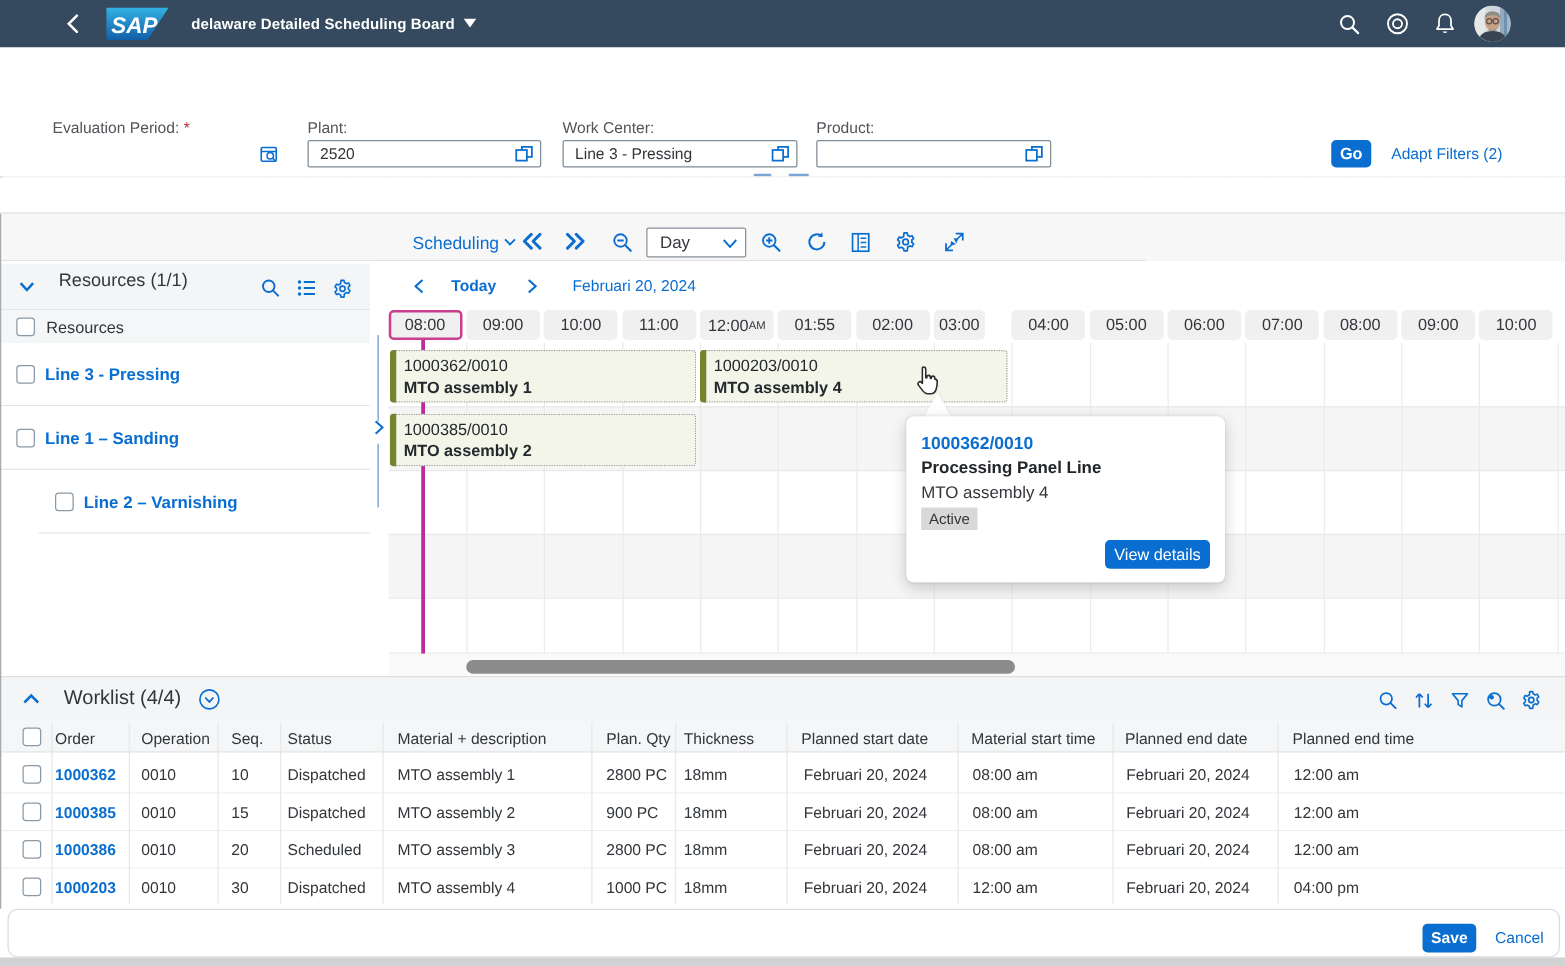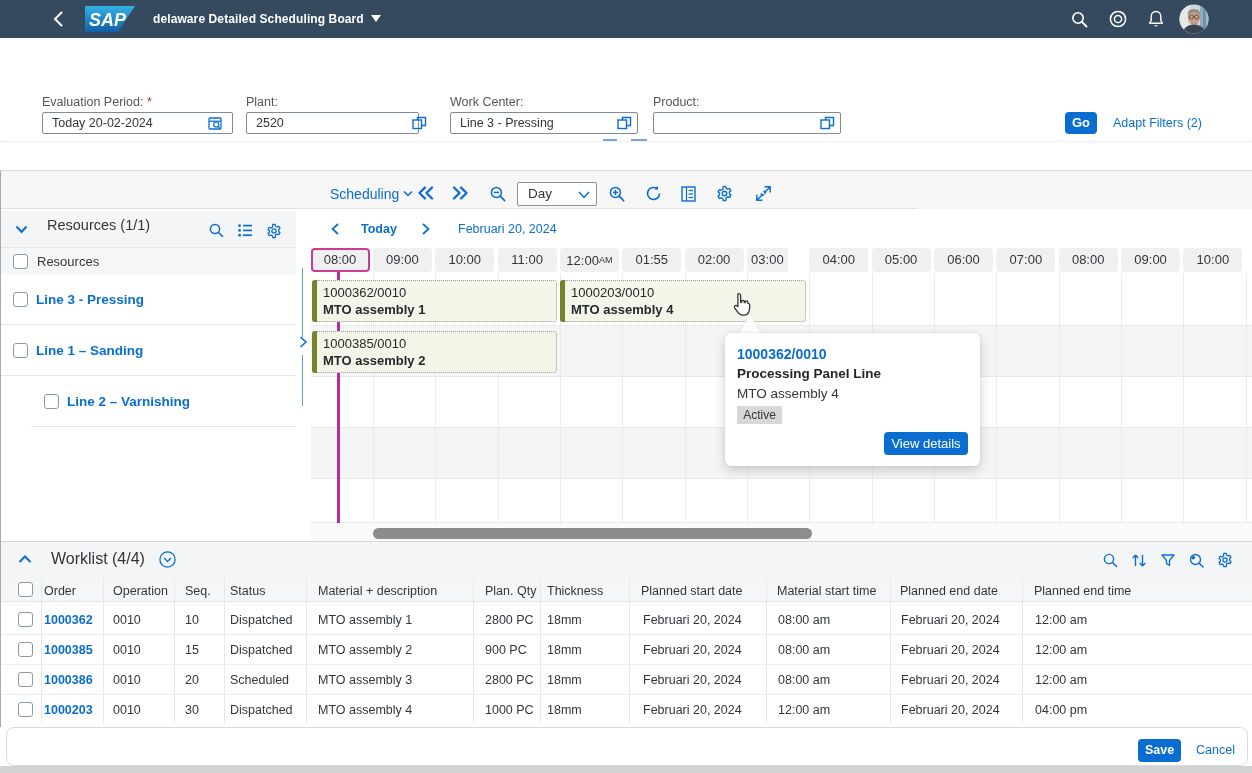--- a/index.html
+++ b/index.html
@@ -139,22 +139,21 @@
         <path d="M3.5 30 Q4.5 20.8 15 20.8 Q25.5 20.8 26.5 30 Z" fill="#3a4350"></path>
       </g>
     </svg>
   </div>
 
   <div id="filterbar">
     <div class="flabel" style="left:42px">Evaluation Period: <span style="color:#c1262c">*</span></div>
     <div class="flabel" style="left:246px">Plant:</div>
     <div class="flabel" style="left:450px">Work Center:</div>
     <div class="flabel" style="left:653px">Product:</div>
-    <div class="finput" style="left:42px; width:191px;">Today 20-02-2024</div>
-    <div class="finput" style="left:246px; width:173px;">2520</div>
+    <div class="finput" style="left:246px; width:187px;">2520</div>
     <div class="finput" style="left:450px; width:188px;">Line 3 - Pressing</div>
     <div class="finput" style="left:653px; width:188px;"></div>
     <svg class="ficon" style="left:208px" width="16" height="15" viewBox="0 0 16 15">
         <rect x="1" y="2" width="12" height="11" rx="1" fill="none" stroke="#0a6ed1" stroke-width="1.3"></rect>
         <line x1="1" y1="5.2" x2="13" y2="5.2" stroke="#0a6ed1" stroke-width="1.3"></line>
         <circle cx="8.2" cy="8.6" r="2.6" fill="none" stroke="#0a6ed1" stroke-width="1.2"></circle>
         <line x1="10.2" y1="10.6" x2="12.6" y2="13" stroke="#0a6ed1" stroke-width="1.3"></line>
       </svg>
     <svg class="ficon" style="left:412px" width="15" height="15" viewBox="0 0 15 15">
         <rect x="1" y="4" width="8.5" height="8.5" fill="none" stroke="#0a6ed1" stroke-width="1.4"></rect>

